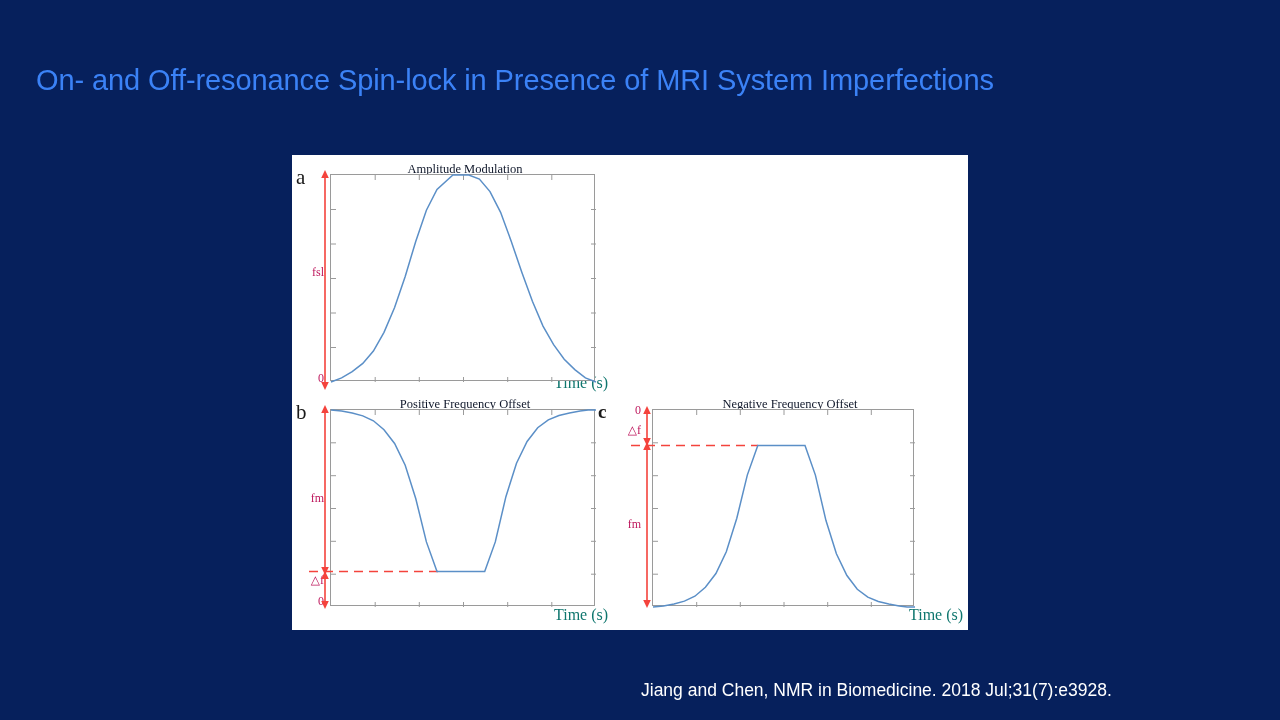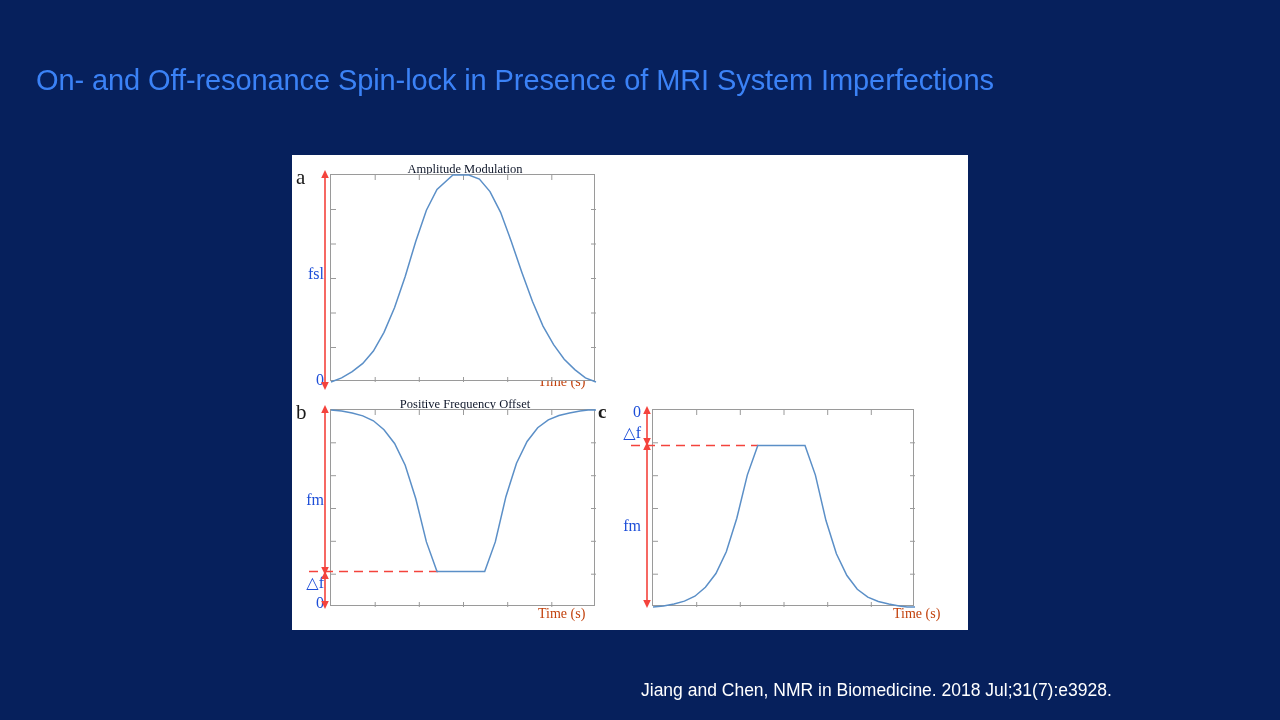--- a/index.html
+++ b/index.html
@@ -66,29 +66,30 @@
     position: absolute;
     font-family: "Liberation Serif", serif;
     font-size: 12.5px;
     color: #0f172a;
     white-space: nowrap;
     text-align: center;
   }
   .axis-label {
     position: absolute;
     font-family: "Liberation Serif", serif;
-    font-size: 14px;
-    color: #c2410c;
-    white-space: nowrap;
+    font-size: 16px;
+    color: #0f766e;
+    white-space: nowrap;
+    margin-left: 16px;
   }
   .tick-label {
     position: absolute;
     font-family: "Liberation Serif", serif;
-    font-size: 16px;
-    color: #1d4ed8;
+    font-size: 12px;
+    color: #be185d;
     white-space: nowrap;
     text-align: right;
   }
   .plotbox {
     position: absolute;
     box-sizing: border-box;
     border: 1.2px solid #9a9a9a;
     background: #ffffff;
   }
   .plotsvg {
@@ -207,20 +208,21 @@
         <line x1="7" y1="6" x2="7" y2="32" stroke="#f4433c" stroke-width="1.6"></line>
         <polygon points="7,0 3.2,8 10.8,8" fill="#f4433c"></polygon>
         <polygon points="7,38 3.2,30 10.8,30" fill="#f4433c"></polygon>
       </svg>
     </div>
 
     <div class="panel" style="left:305px; top:240px; width:371px; height:235px;">
 
       <div class="panel-letter" style="left:1px; top:7px; font-weight:bold; font-size:19px;">c</div>
 
+      <div class="panel-title" style="left:48px; top:2px; width:290px;">Negative Frequency Offset</div>
 
       <div class="tick-label" style="left:18px; top:8px; width:26px;">0</div>
 
       <div class="tick-label" style="left:12px; top:28px; width:32px;">△f</div>
 
       <div class="tick-label" style="left:16px; top:122px; width:28px;">fm</div>
 
       <div class="axis-label" style="left:296px; top:211px;">Time (s)</div>
 
       <div class="plotbox" style="left:55px; top:14px; width:262px; height:197px;">

